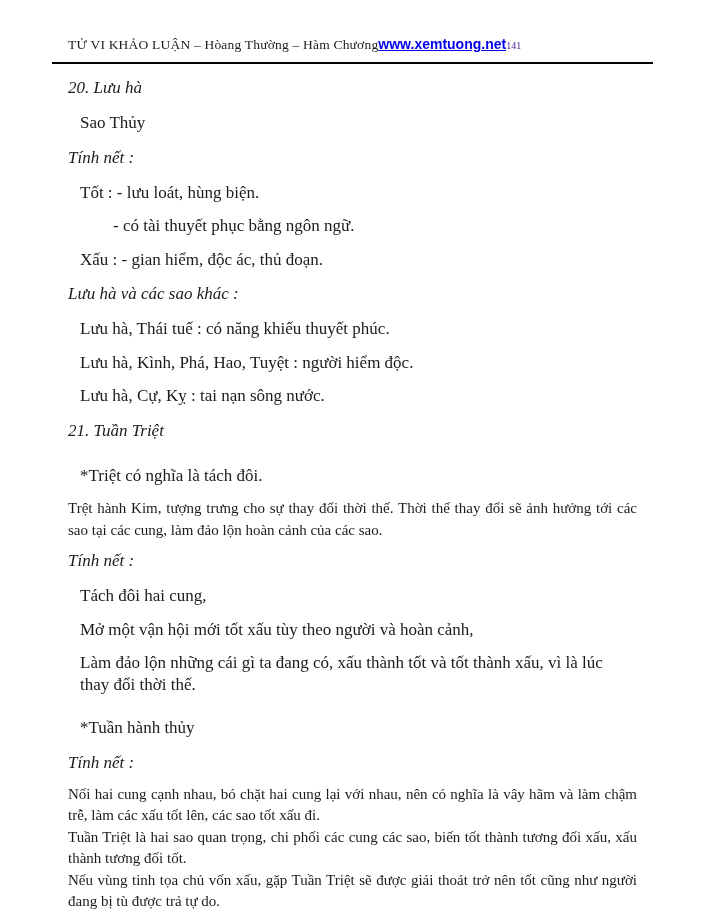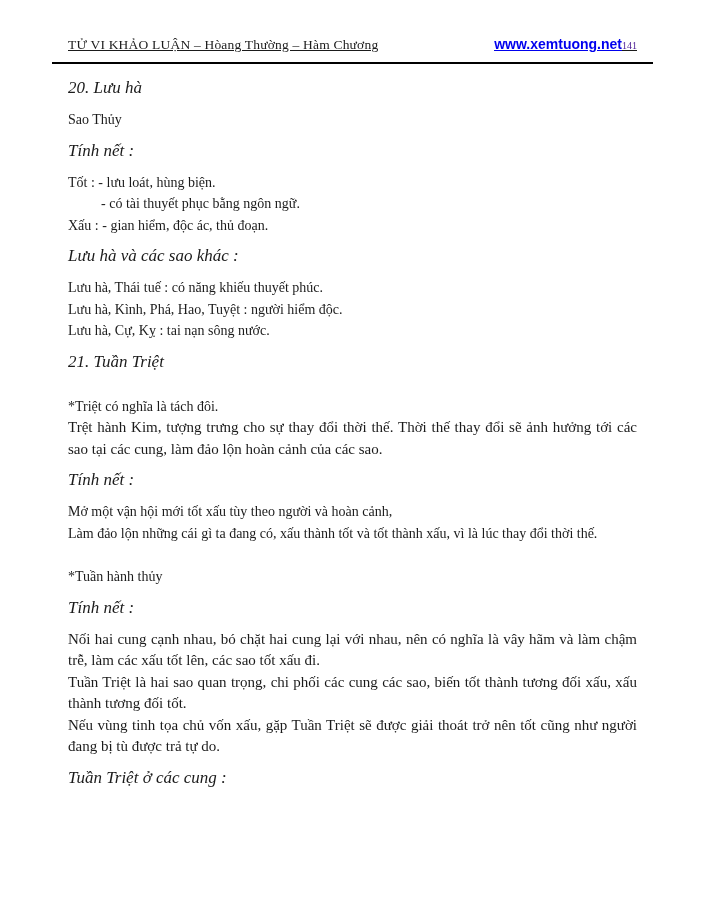--- a/index.html
+++ b/index.html
@@ -17,24 +17,23 @@
   .page {
     box-sizing: border-box;
     width: 705px;
     height: 913px;
     padding: 36px 68px 0 68px;
   }
   
   .hdr {
     display: flex;
     align-items: baseline;
-    justify-content: space-between;
+    justify-content: flex-start;
     font-size: 13.5px;
     white-space: nowrap;
-    text-decoration: underline;
   }
   .hdr-title {
     letter-spacing: 0.2px;
   }
   .hdr-right {
     display: flex;
     align-items: baseline;
   }
   .hdr-link {
     font-family: "Liberation Sans", "DejaVu Sans", sans-serif;
@@ -61,23 +60,23 @@
     font-style: italic;
     font-weight: normal;
     font-size: 17px;
     line-height: 24px;
     margin: 8px 0 9px 0;
   }
   .h.first {
     margin-top: 12px;
   }
   .ln {
-    font-size: 14px;
+    font-size: 17px;
     line-height: 21.5px;
-    margin: 0;
+    margin: 12px;
   }
   .ln.indent {
     padding-left: 33px;
   }
   .ln.gap {
     margin-top: 22px;
   }
   .para {
     font-size: 15px;
     line-height: 21.5px;
@@ -107,20 +106,21 @@
     <p class="ln indent">- có tài thuyết phục bằng ngôn ngữ.</p>
     <p class="ln">Xấu : - gian hiểm, độc ác, thủ đoạn.</p>
     <h2 class="h">Lưu hà và các sao khác :</h2>
     <p class="ln">Lưu hà, Thái tuế : có năng khiếu thuyết phúc.</p>
     <p class="ln">Lưu hà, Kình, Phá, Hao, Tuyệt : người hiểm độc.</p>
     <p class="ln">Lưu hà, Cự, Kỵ : tai nạn sông nước.</p>
     <h2 class="h">21. Tuần Triệt</h2>
     <p class="ln gap">*Triệt có nghĩa là tách đôi.</p>
     <p class="para">Trệt hành Kim, tượng trưng cho sự thay đổi thời thế. Thời thế thay đổi sẽ ảnh hưởng tới các sao tại các cung, làm đảo lộn hoàn cảnh của các sao.</p>
     <h2 class="h">Tính nết :</h2>
+    <p class="ln">Tách đôi hai cung,</p>
     <p class="ln">Mở một vận hội mới tốt xấu tùy theo người và hoàn cảnh,</p>
     <p class="ln">Làm đảo lộn những cái gì ta đang có, xấu thành tốt và tốt thành xấu, vì là lúc thay đổi thời thế.</p>
     <p class="ln gap">*Tuần hành thủy</p>
     <h2 class="h">Tính nết :</h2>
     <p class="para">Nối hai cung cạnh nhau, bó chặt hai cung lại với nhau, nên có nghĩa là vây hãm và làm chậm trễ, làm các xấu tốt lên, các sao tốt xấu đi.</p>
     <p class="para">Tuần Triệt là hai sao quan trọng, chi phối các cung các sao, biến tốt thành tương đối xấu, xấu thành tương đối tốt.</p>
     <p class="para">Nếu vùng tinh tọa chủ vốn xấu, gặp Tuần Triệt sẽ được giải thoát trở nên tốt cũng như người đang bị tù được trả tự do.</p>
     <h2 class="h">Tuần Triệt ở các cung :</h2>
 
   </div>

